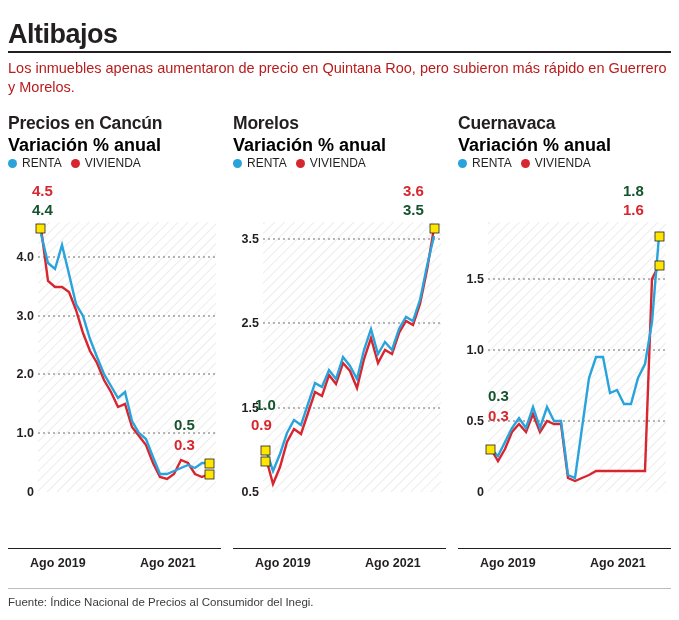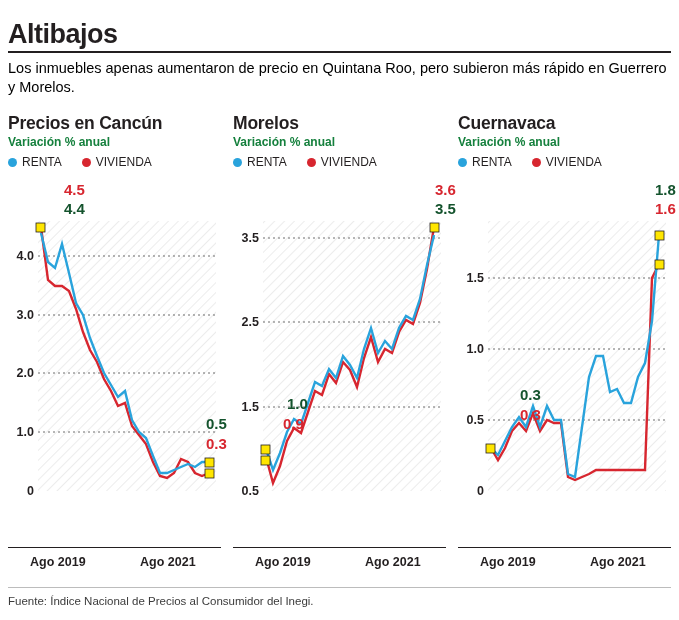--- a/index.html
+++ b/index.html
@@ -22,49 +22,49 @@
     line-height: 30px;
     margin: 19px 0 0 0;
   }
   .rule {
     height: 2px; background: #231f20; margin: 2px 0 6px 0; width: 663px;
   }
   .deck {
     font-size: 14.5px;
     line-height: 19px;
     width: 660px;
-    color: #000000;
+    color: #b91c1c;
   }
 
   
   .panels {
     display: flex;
     margin-top: 16px;
     width: 663px;
     justify-content: space-between;
   }
   .panel { width: 213px; position: relative; }
   .panel-title {
     font-size: 17.5px; font-weight: bold; letter-spacing: -0.2px;
     margin-bottom: 1px;
   }
   .panel-sub {
-    font-size: 12px; font-weight: bold; color: #15803d; margin-bottom: 6px;
-  }
-  .legend { display: flex; gap: 20px; align-items: center; margin-bottom: 4px; }
+    font-size: 18px; font-weight: bold; color: #000000; margin-bottom: 0;
+  }
+  .legend { display: flex; gap: 9px; align-items: center; margin-bottom: 4px; }
   .legend-item { display: flex; align-items: center; gap: 5px; font-size: 12px; }
   .dot { width: 9px; height: 9px; border-radius: 50%; display: inline-block; }
   .dot.renta { background: #29a3dc; }
   .dot.vivienda { background: #d7262f; }
 
   .chart-area { position: relative; width: 213px; height: 372px; }
   svg.chart { display:block; }
 
   .callout {
-    position: absolute; font-size: 15px; font-weight: bold; line-height: 17px; margin-left: 32px;
+    position: absolute; font-size: 15px; font-weight: bold; line-height: 17px;
   }
   .callout.renta { color: #14532d; }
   .callout.vivienda { color: #d7262f; }
 
   .axis-x {
     position: relative; width: 213px; height: 26px; margin-top: 2px;
     border-top: 1.5px solid #231f20;
     text-align: right;
   }
   .axis-x span {

